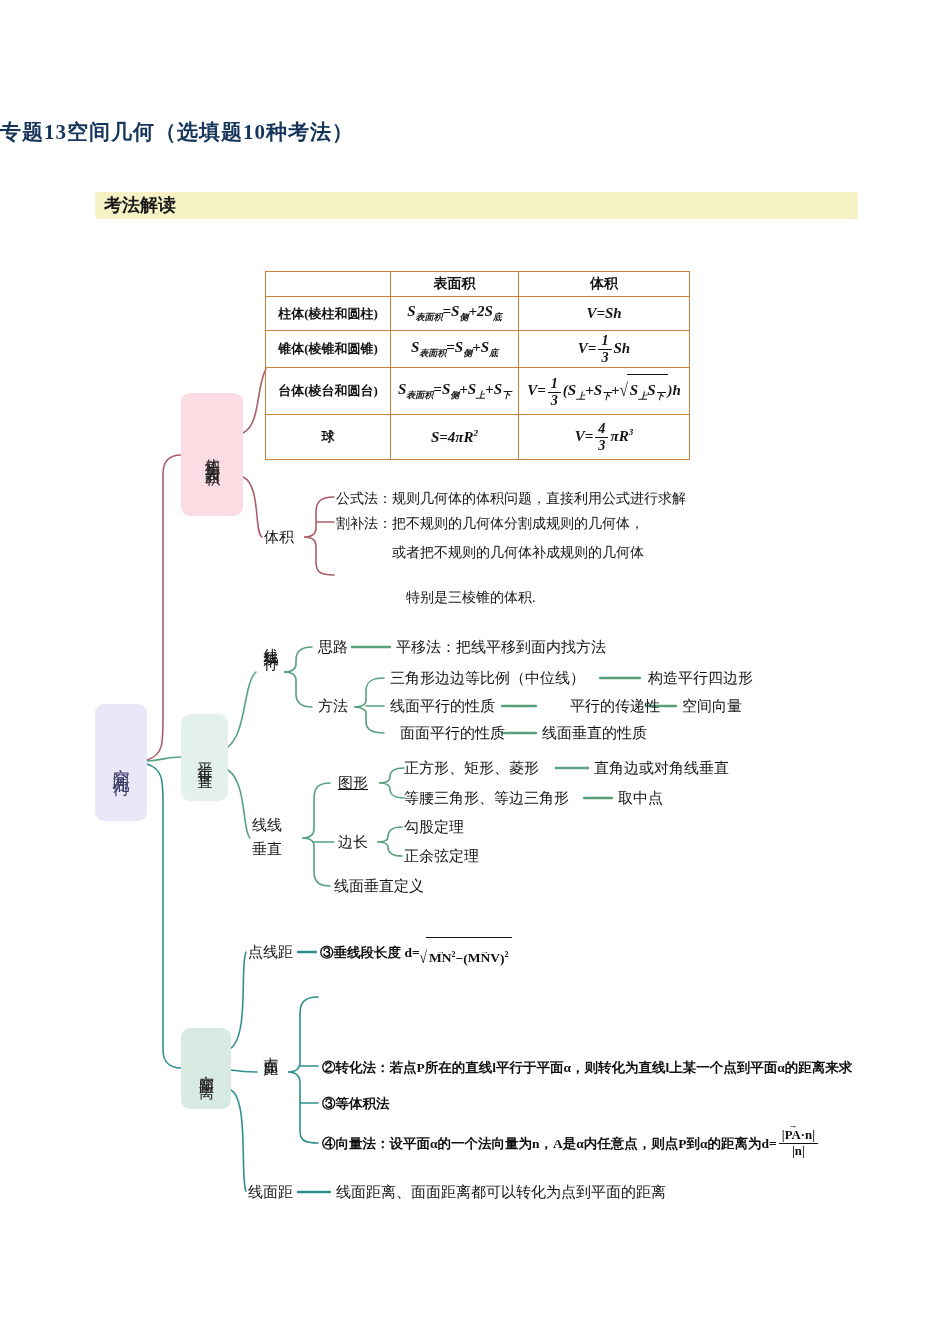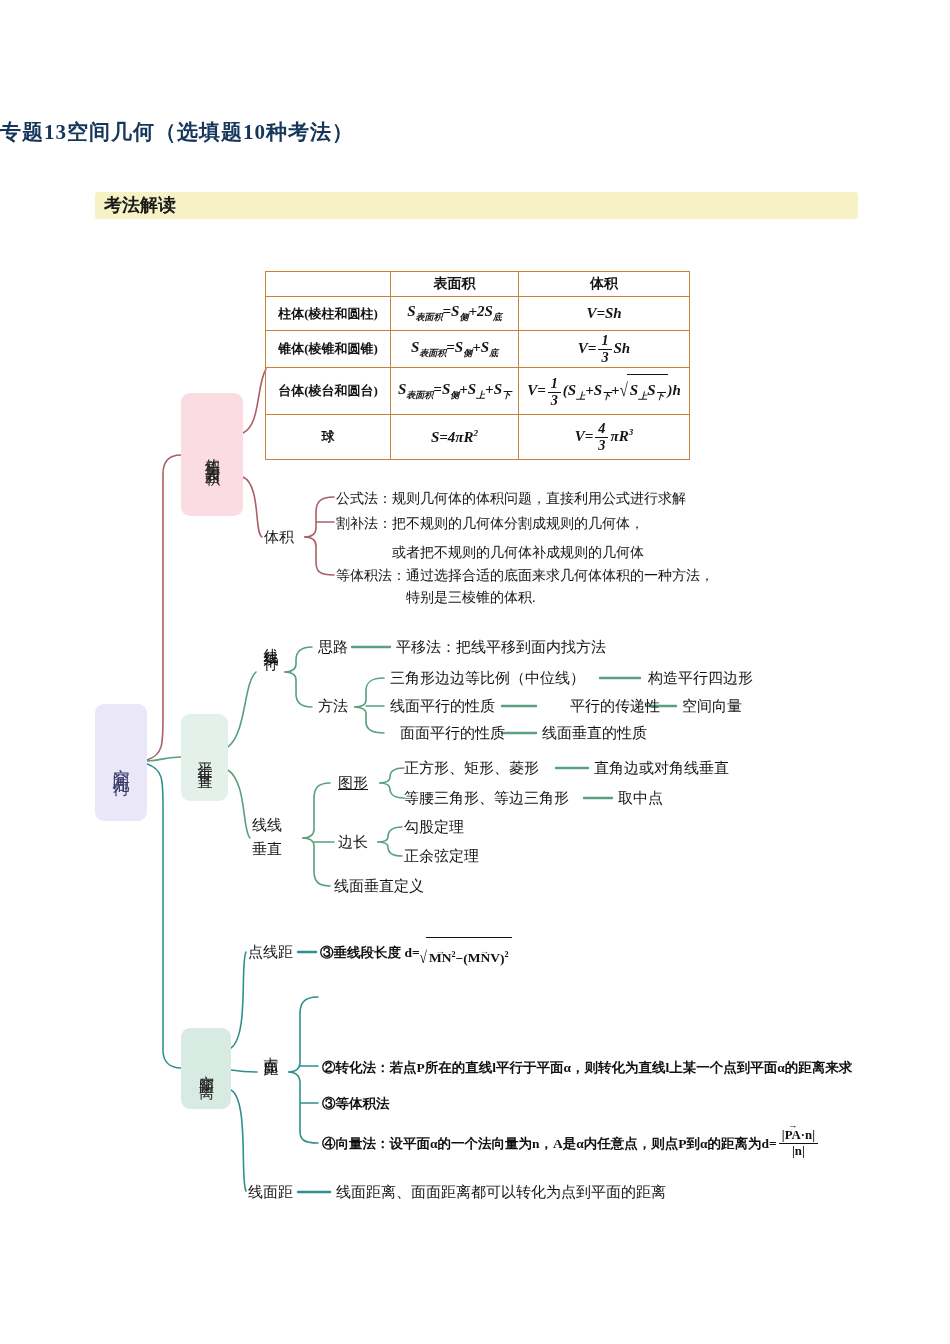--- a/index.html
+++ b/index.html
@@ -136,21 +136,20 @@
     <span class="vtxt">平行垂直</span>
   </div>
   <div class="vnode b3-node">
     <span class="vtxt">空间距离</span>
   </div>
 
   <div class="txt t15" style="left:264px;top:527px;">体积</div>
   <div class="txt" style="left:336px;top:489px;">公式法：规则几何体的体积问题，直接利用公式进行求解</div>
   <div class="txt" style="left:336px;top:514px;">割补法：把不规则的几何体分割成规则的几何体，</div>
   <div class="txt" style="left:392px;top:504px;margin-top:39px;">或者把不规则的几何体补成规则的几何体</div>
-  <div class="txt" style="left:336px;top:566px;">等体积法：通过选择合适的底面来求几何体体积的一种方法，</div>
   <div class="txt" style="left:406px;top:588px;">特别是三棱锥的体积.</div>
 
   <div class="vlabel" style="left:261px;top:636px;">线线平行</div>
   <div class="txt t15" style="left:318px;top:637px;">思路</div>
   <div class="txt t15" style="left:396px;top:637px;">平移法：把线平移到面内找方法</div>
   <div class="txt t15" style="left:318px;top:696px;">方法</div>
   <div class="txt t15" style="left:390px;top:668px;">三角形边边等比例（中位线）</div>
   <div class="txt t15" style="left:648px;top:668px;">构造平行四边形</div>
   <div class="txt t15" style="left:390px;top:696px;">线面平行的性质</div>
   <div class="txt t15" style="left:570px;top:696px;">平行的传递性</div>

